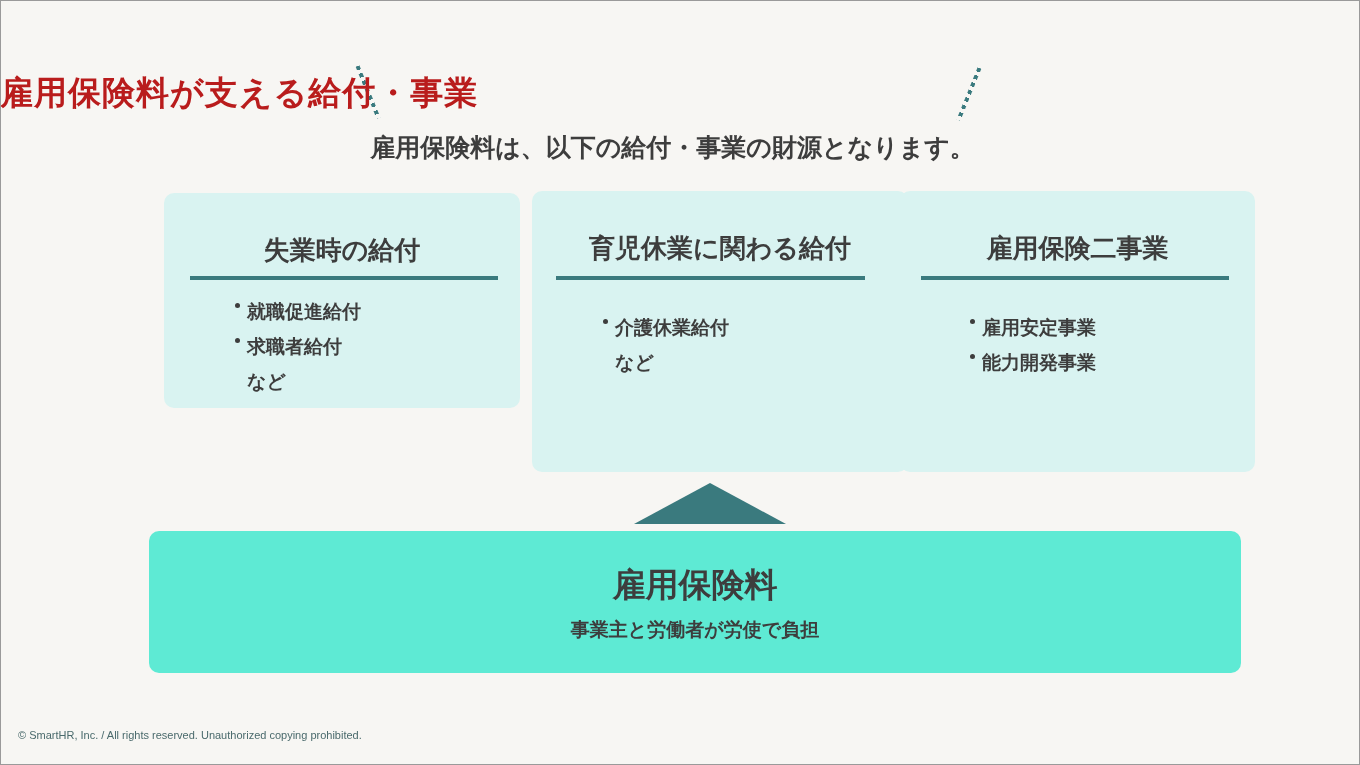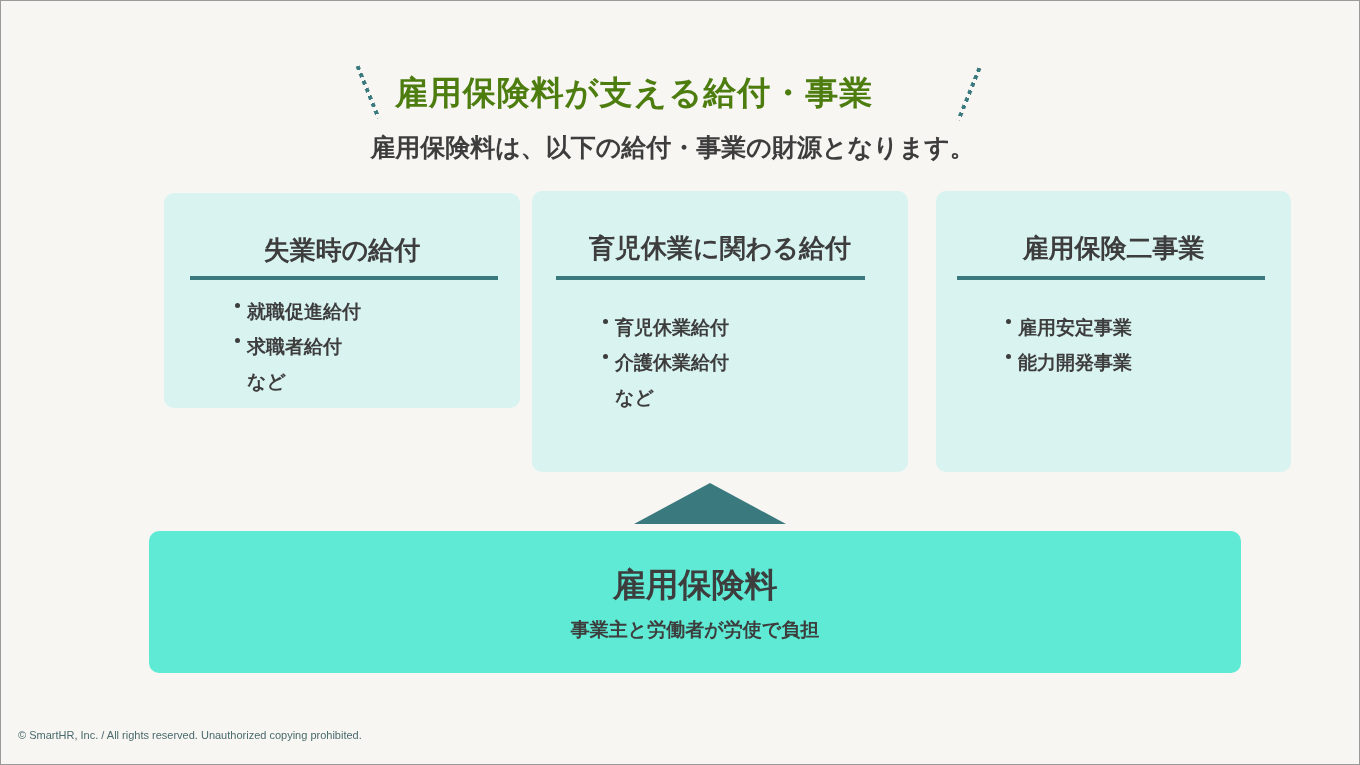--- a/index.html
+++ b/index.html
@@ -11,22 +11,22 @@
       position: relative;
     }
     .frame {
       position: absolute; left: 0; top: 0; width: 1360px; height: 765px;
       border: 1px solid #9a9a9a;
       border-left-width: 1px;
       pointer-events: none;
     }
     .title {
       position: absolute; left: 0; width: 1268px; top: 70px;
-      text-align: center; font-size: 33px; font-weight: bold;
-      color: #4d7c0f; letter-spacing: 1px; line-height: 46px;
+      text-align: left; font-size: 33px; font-weight: bold;
+      color: #b91c1c; letter-spacing: 1px; line-height: 46px;
     }
     .deco {
       position: absolute; width: 4px; height: 56px;
       background-image: repeating-linear-gradient(to bottom, #3a7a7e 0 4px, transparent 4px 8px);
     }
     .deco.left { left: 366px; top: 64px; transform: rotate(-22deg); }
     .deco.right { left: 967px; top: 66px; transform: rotate(22deg); }
     .subtitle {
       position: absolute; left: 0; width: 1345px; top: 130px;
       text-align: center; font-size: 25px; font-weight: bold;
@@ -89,27 +89,26 @@
     <li class="bullet">就職促進給付</li>
     <li class="bullet">求職者給付</li>
     <li>など</li>
   </ul>
 </div>
 
 <div class="card" style="left:532px; top:191px; width:376px; height:281px;">
   <div class="card-title" style="top:38px;">育児休業に関わる給付</div>
   <div class="rule" style="left:24px; width:309px; top:85px;"></div>
   <ul style="left:69px; top:119px;">
-    <li class="bullet">育児休業給付</li>
     <li class="bullet">介護休業給付</li>
     <li>など</li>
   </ul>
 </div>
 
-<div class="card" style="left:936px; top:191px; width:355px; height:281px;">
+<div class="card" style="left:900px; top:191px; width:355px; height:281px;">
   <div class="card-title" style="top:38px;">雇用保険二事業</div>
   <div class="rule" style="left:21px; width:308px; top:85px;"></div>
   <ul style="left:68px; top:119px;">
     <li class="bullet">雇用安定事業</li>
     <li class="bullet">能力開発事業</li>
   </ul>
 </div>
 
 <div class="triangle"></div>
 

